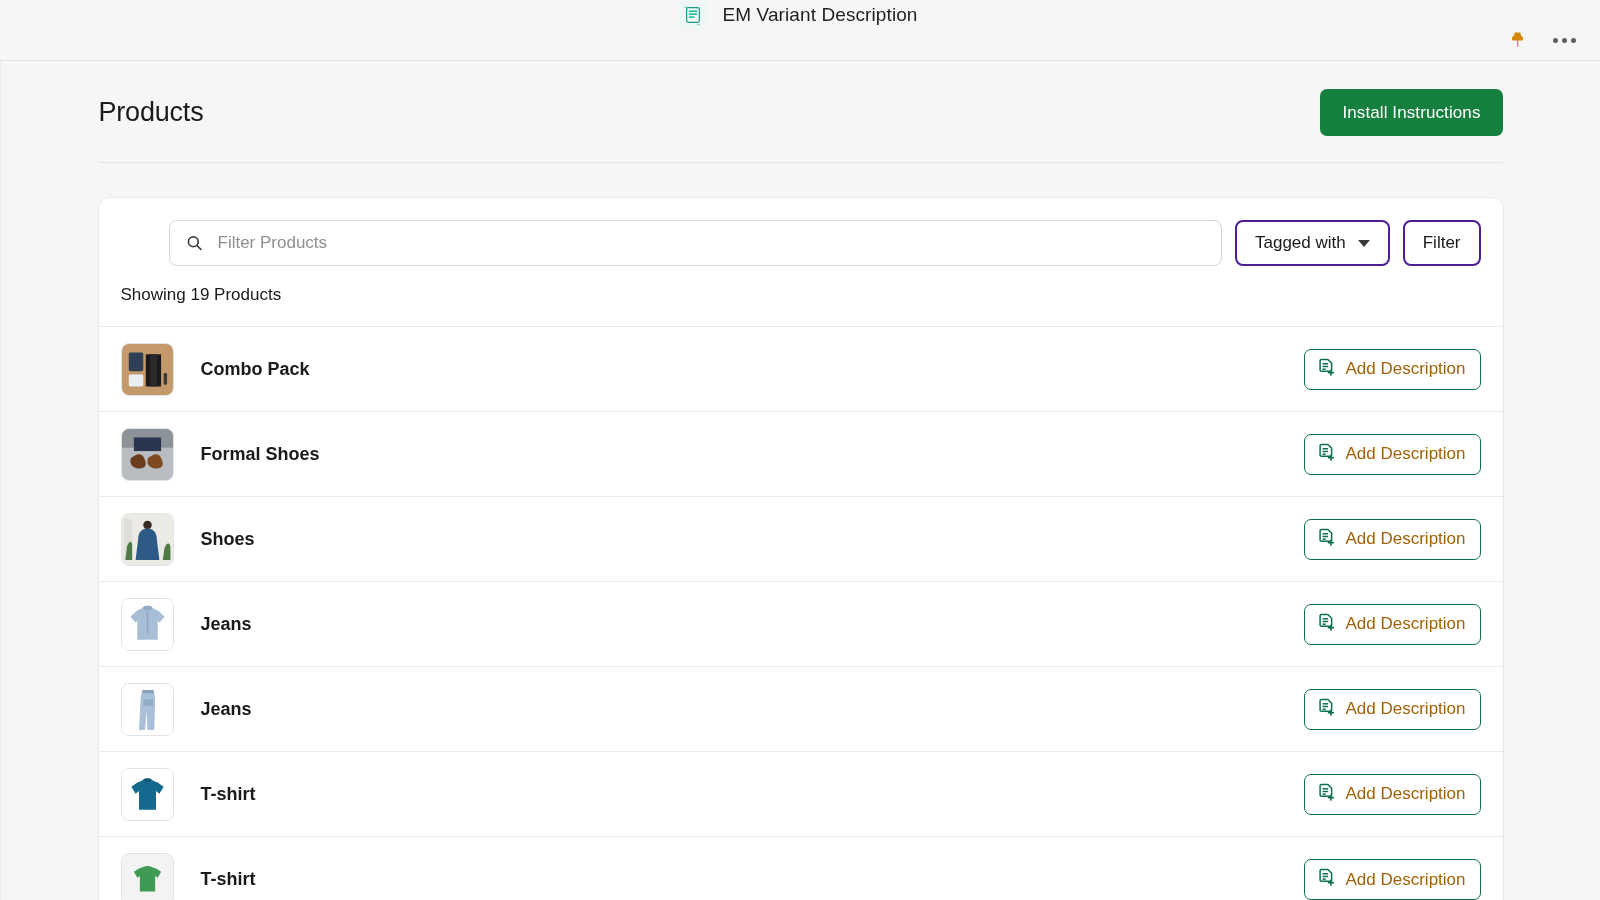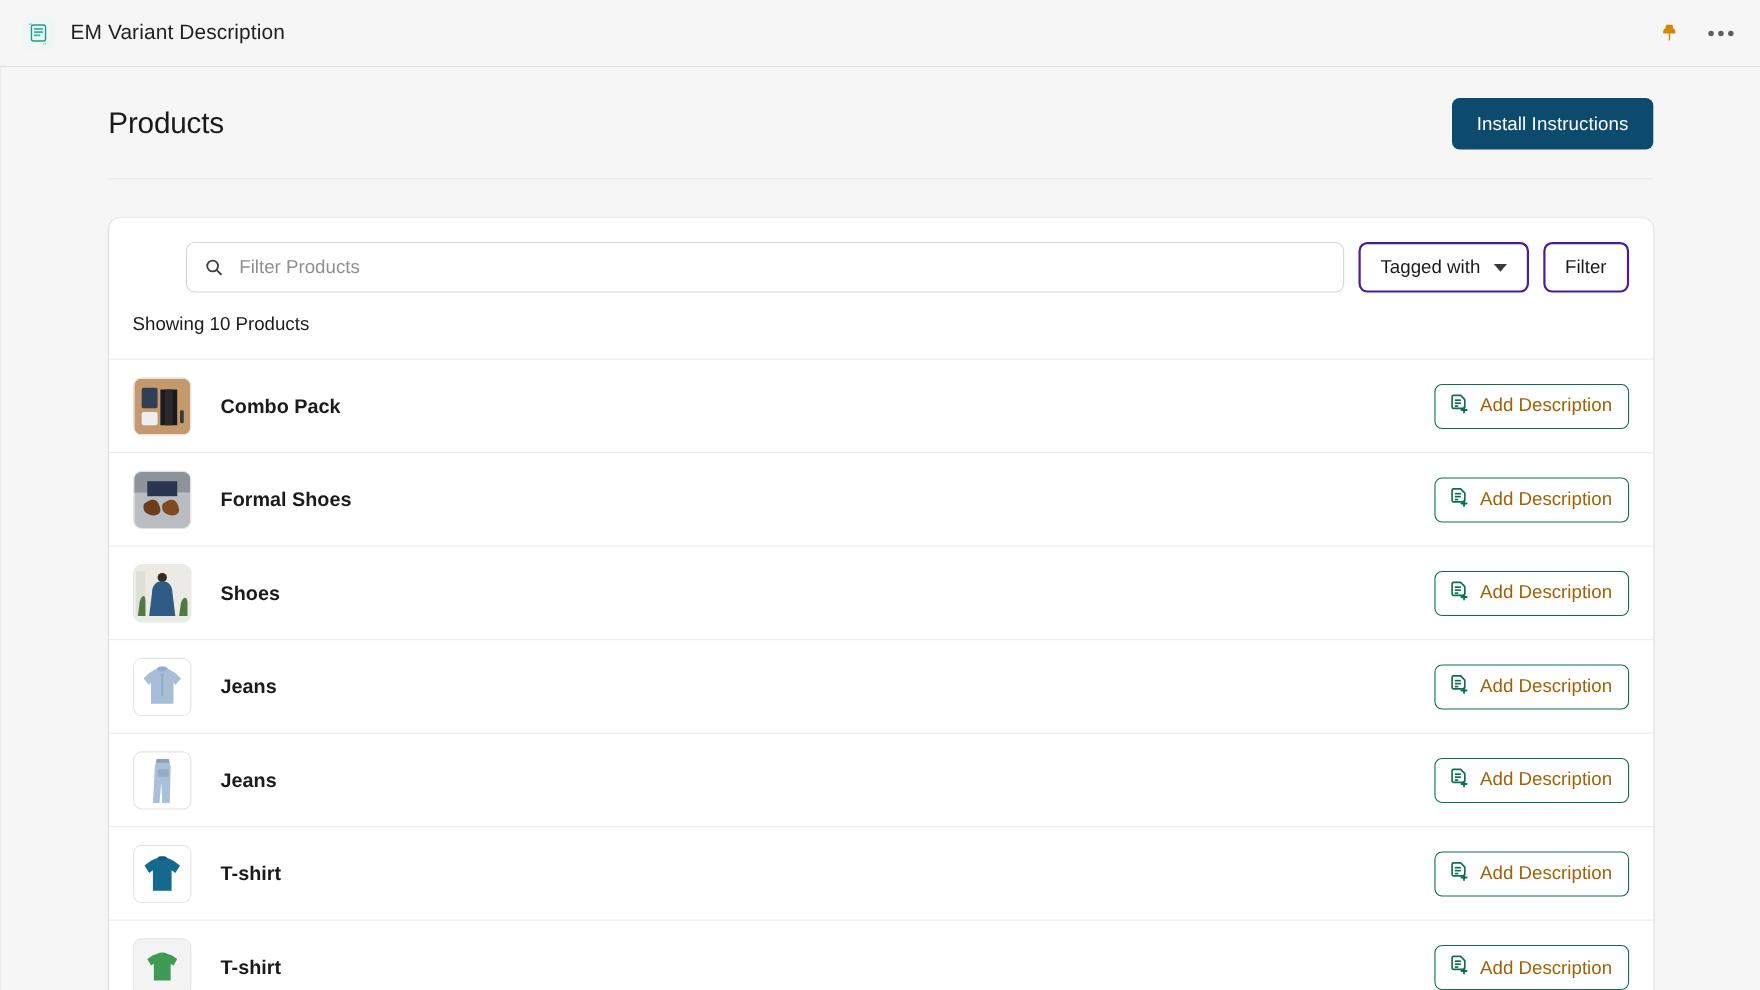--- a/index.html
+++ b/index.html
@@ -15,20 +15,21 @@
 
   
   .appbar {
     height: 61px;
     background: #f6f6f7;
     border-bottom: 1px solid #e3e3e3;
     display: flex;
     align-items: center;
     padding: 0 24px 0 20px;
     position: relative;
+    flex-direction: column;
   }
   .appbar-left { display: flex; align-items: center; gap: 14px; }
   .app-icon {
     width: 30px; height: 30px;
     border-radius: 6px;
     background: #eef7f5;
     display: flex; align-items: center; justify-content: center;
     flex: 0 0 auto;
   }
   .app-title {
@@ -72,21 +73,21 @@
     border-bottom: 1px solid #e6e6e6;
   }
   .page-title {
     font-size: 27px;
     font-weight: normal;
     color: #1a1a1a;
     letter-spacing: -0.2px;
   }
   .primary-btn {
     margin-left: auto;
-    background: #0c4a6e;
+    background: #15803d;
     color: #ffffff;
     border: none;
     border-radius: 7px;
     padding: 0 22px;
     height: 47px;
     font-size: 17px;
     font-family: "Liberation Sans", sans-serif;
     cursor: pointer;
     letter-spacing: .1px;
   }
@@ -258,21 +259,21 @@
         </div>
         <button class="pill-btn">
           <span>Tagged with</span>
           <span class="caret"></span>
         </button>
         <button class="pill-btn">
           <span>Filter</span>
         </button>
       </div>
 
-      <div class="showing">Showing 10 Products</div>
+      <div class="showing">Showing 19 Products</div>
 
       <div class="rows" id="product-list">
   <div class="row">
     <span class="thumb">
               <svg viewBox="0 0 60 60">
                 <rect width="60" height="60" fill="#c49a6c"></rect>
      <rect x="8" y="10" width="17" height="22" rx="2" fill="#2f3f55"></rect>
      <rect x="8" y="36" width="17" height="14" rx="2" fill="#eceff2"></rect>
      <path d="M28 12h18v38H28z" fill="#1b1b1d"></path>
                 <path d="M33 12h8v38h-8z" fill="#2a2a2d"></path>

